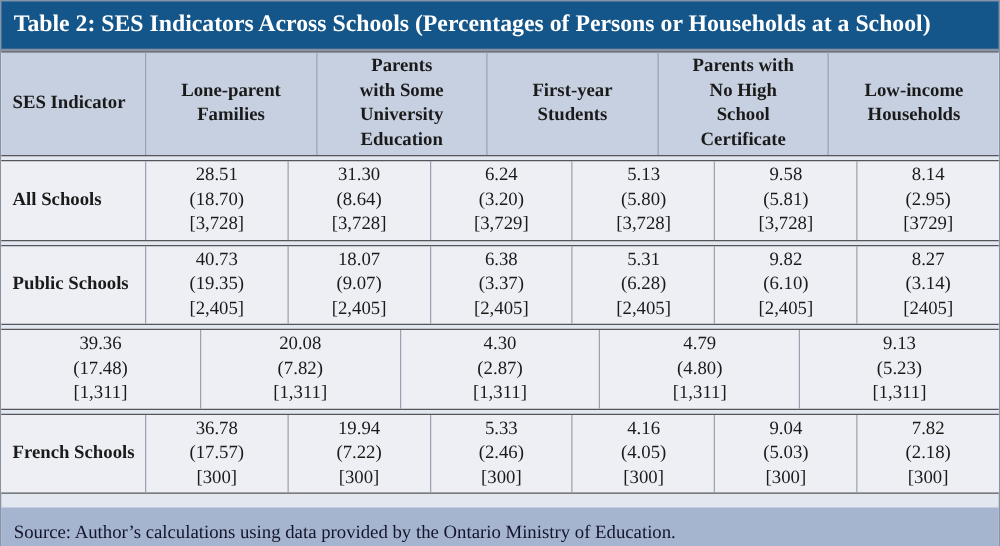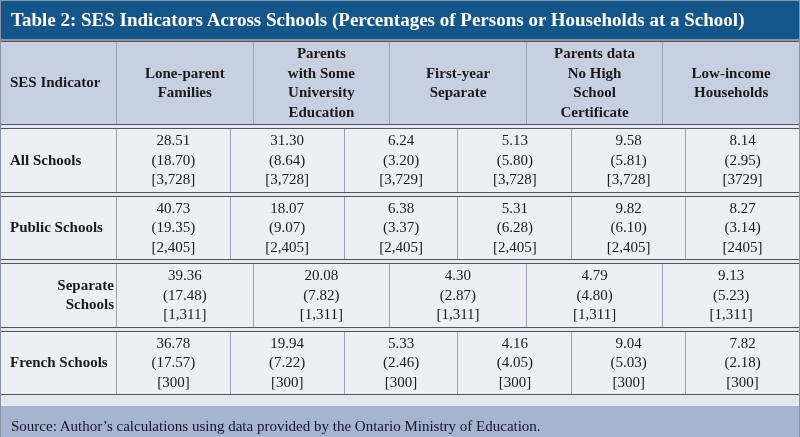--- a/index.html
+++ b/index.html
@@ -84,22 +84,22 @@
 
     <div class="row header">
       <div class="cell label-col">SES Indicator</div>
       <div class="cell">Lone-parent
 Families</div>
       <div class="cell">Parents
 with Some
 University
 Education</div>
       <div class="cell">First-year
-Separate</div>
-      <div class="cell">Parents data
+Students</div>
+      <div class="cell">Parents with
 No High
 School
 Certificate</div>
       <div class="cell">Low-income
 Households</div>
     </div>
 
     <div class="row body">
       <div class="cell label-col">All Schools</div>
       <div class="cell">28.51
@@ -138,21 +138,20 @@
 [2,405]</div>
       <div class="cell">9.82
 (6.10)
 [2,405]</div>
       <div class="cell">8.27
 (3.14)
 [2405]</div>
     </div>
 
     <div class="row body">
-      <div class="cell label-col">Separate Schools</div>
       <div class="cell">39.36
 (17.48)
 [1,311]</div>
       <div class="cell">20.08
 (7.82)
 [1,311]</div>
       <div class="cell">4.30
 (2.87)
 [1,311]</div>
       <div class="cell">4.79

